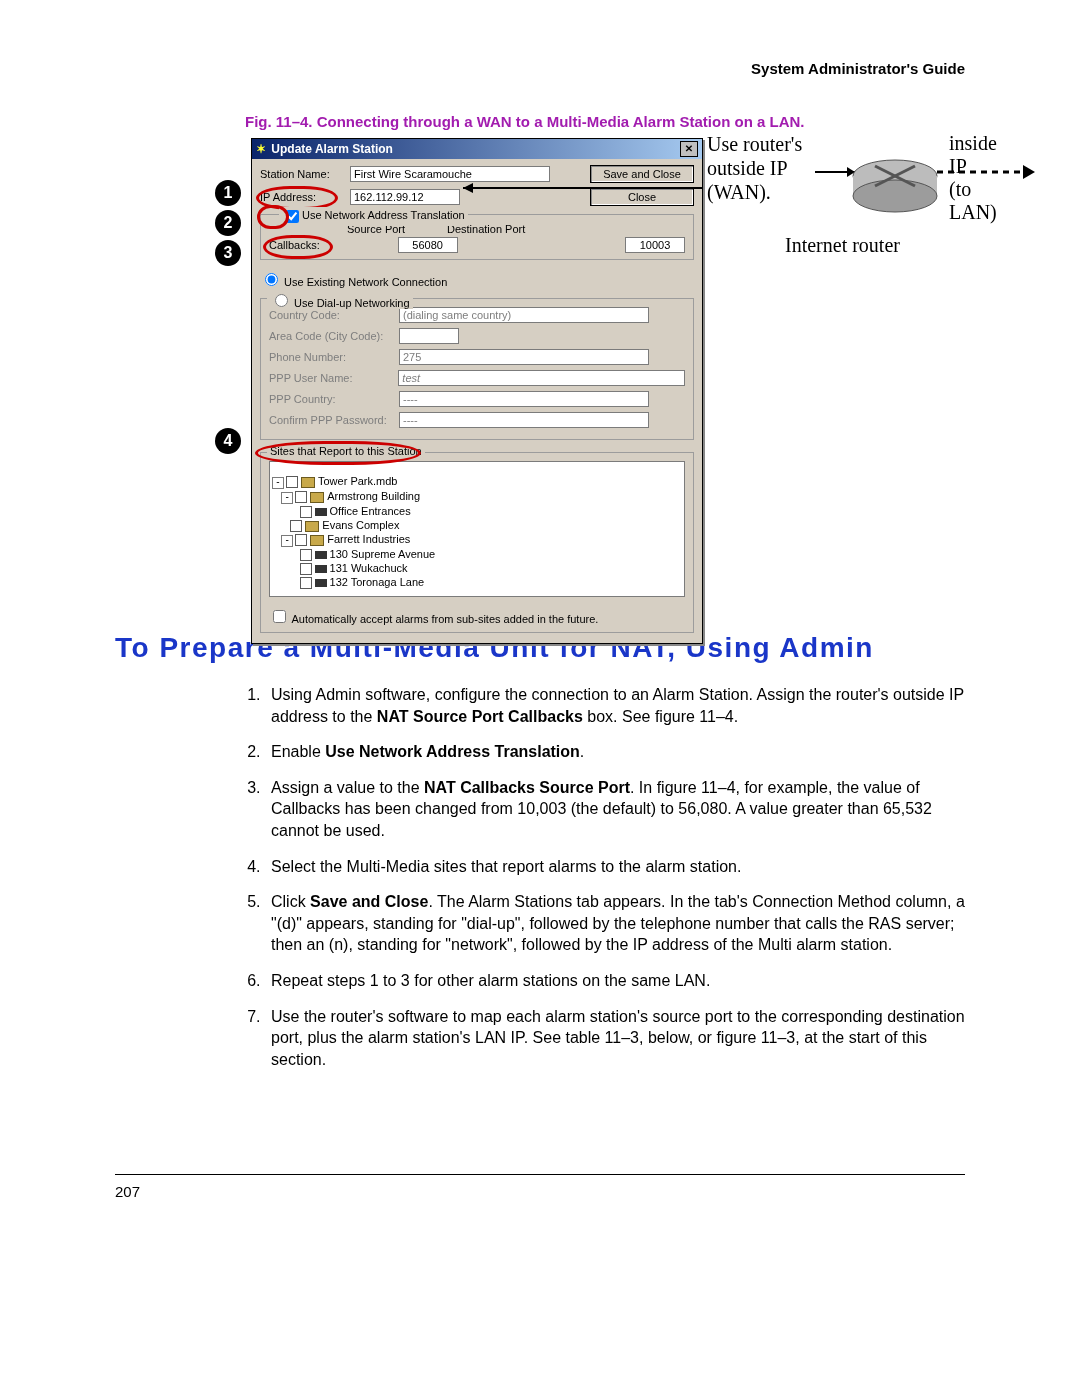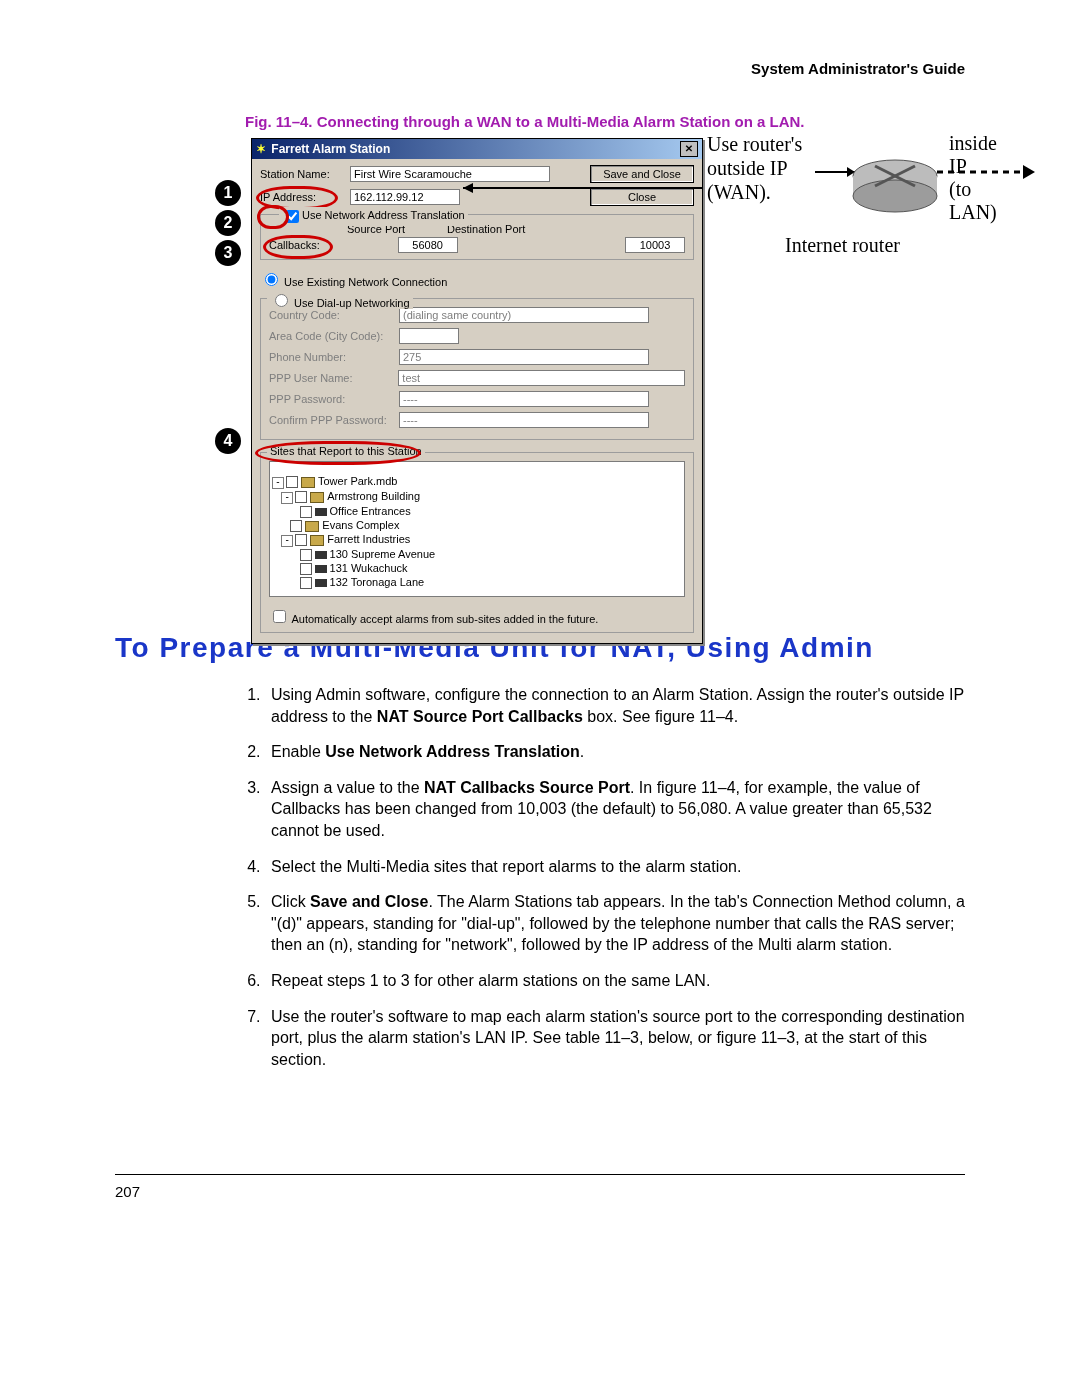--- a/index.html
+++ b/index.html
@@ -52,21 +52,21 @@
 
   <div class="figure-area">
 
     <div class="numcircle" style="top:42px">1</div>
     <div class="numcircle" style="top:72px">2</div>
     <div class="numcircle" style="top:102px">3</div>
     <div class="numcircle" style="top:290px">4</div>
 
     <div class="dialog">
       <div class="titlebar">
-        <span><span style="color:#ff3;display:inline-block;width:12px">✶</span> <span>Farrett Alarm Station</span></span>
+        <span><span style="color:#ff3;display:inline-block;width:12px">✶</span> <span>Update Alarm Station</span></span>
         <span class="xbtn">✕</span>
       </div>
       <div class="dlgbody">
         <div class="row">
           <span class="lbl">Station Name:</span>
           <input class="txtin" style="width: 200px;" value="First Wire Scaramouche">
           <span style="flex:1"></span>
           <span class="btn">Save and Close</span>
         </div>
         <div class="row" style="position:relative">
@@ -108,24 +108,24 @@
           <div class="row dimmed">
               <span class="lbl" style="width:130px">Area Code (City Code):</span>
               <input class="txtin dimmed" style="width: 60px;">
             </div>
           <div class="row dimmed">
               <span class="lbl" style="width:130px">Phone Number:</span>
               <input class="txtin dimmed" style="width: 250px;" value="275">
             </div>
           <div class="row dimmed">
               <span class="lbl" style="width:130px">PPP User Name:</span>
-              <input class="txtin dimmed" style="width: 288px;" value="test">
-            </div>
-          <div class="row dimmed">
-              <span class="lbl" style="width:130px">PPP Password:</span>
+              <input class="txtin dimmed" style="width: 288px; font-style: italic;" value="test">
+            </div>
+          <div class="row dimmed">
+              <span class="lbl" style="width:130px">PPP Country:</span>
               <input class="txtin dimmed" style="width: 250px;" value="----">
             </div>
           <div class="row dimmed">
               <span class="lbl" style="width:130px">Confirm PPP Password:</span>
               <input class="txtin dimmed" style="width: 250px;" value="----">
             </div>
         </div>
 
         <div class="groupbox" style="margin-top:12px;">
           <span class="grouptitle">Sites that Report to this Station</span>

